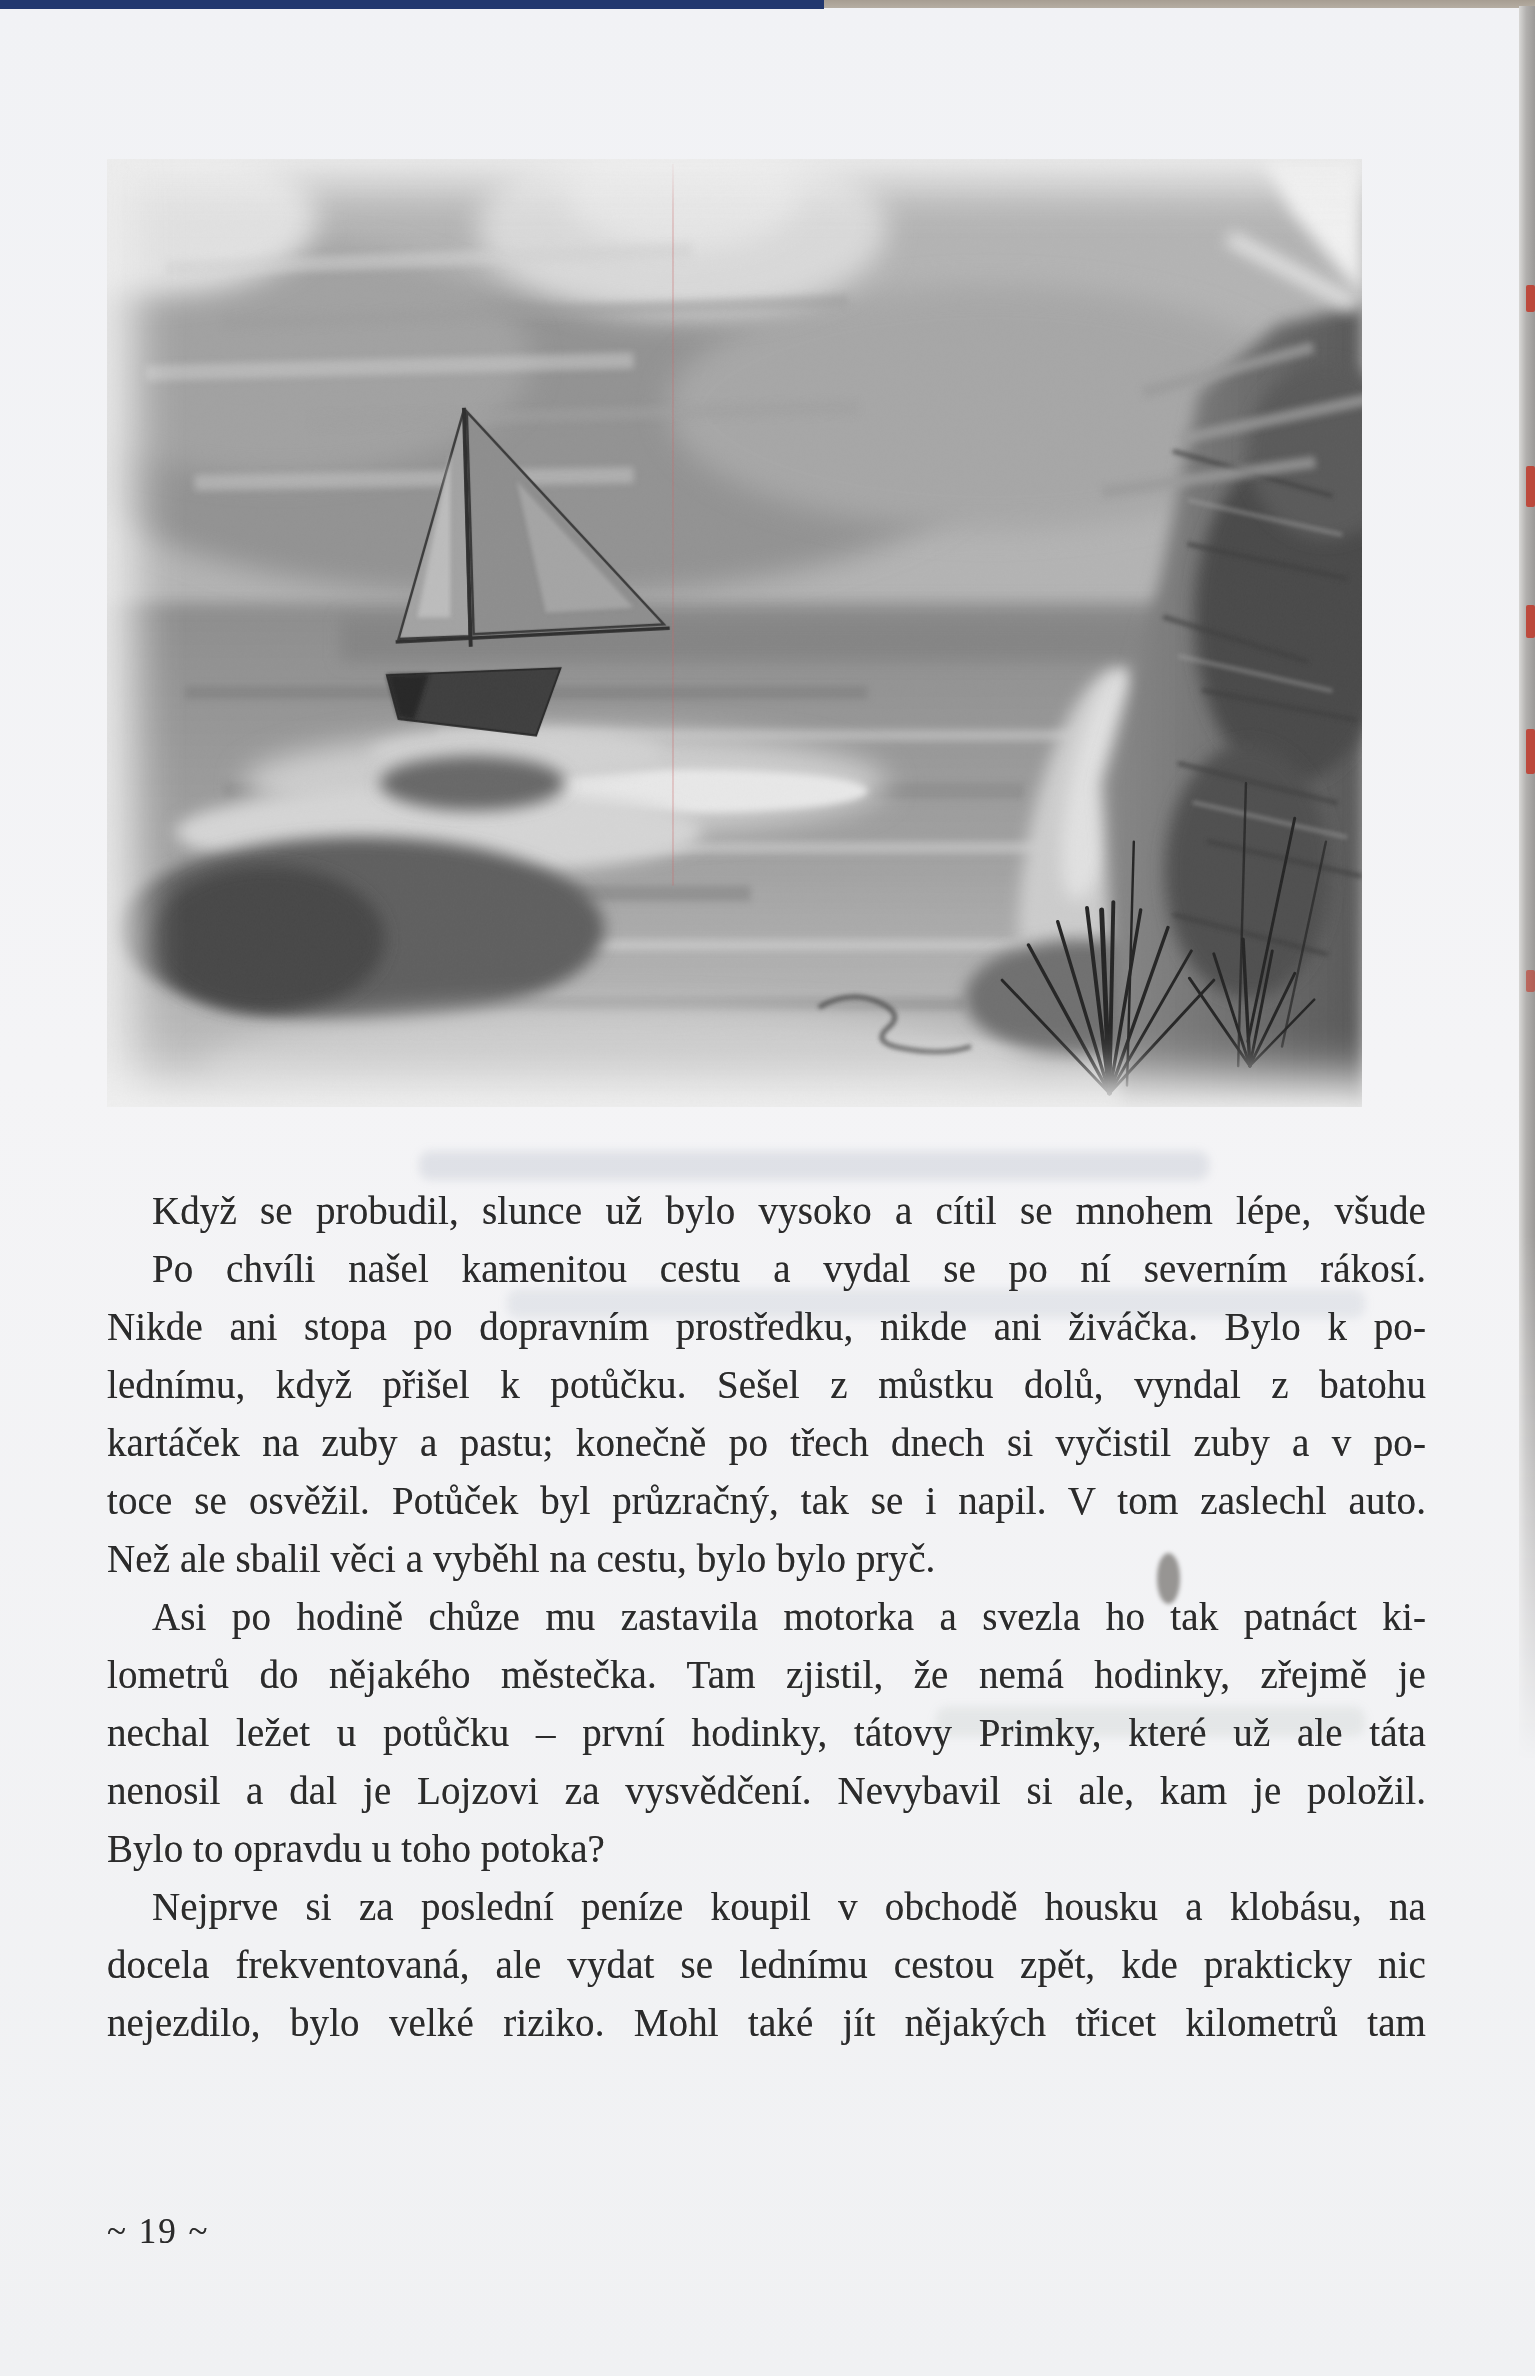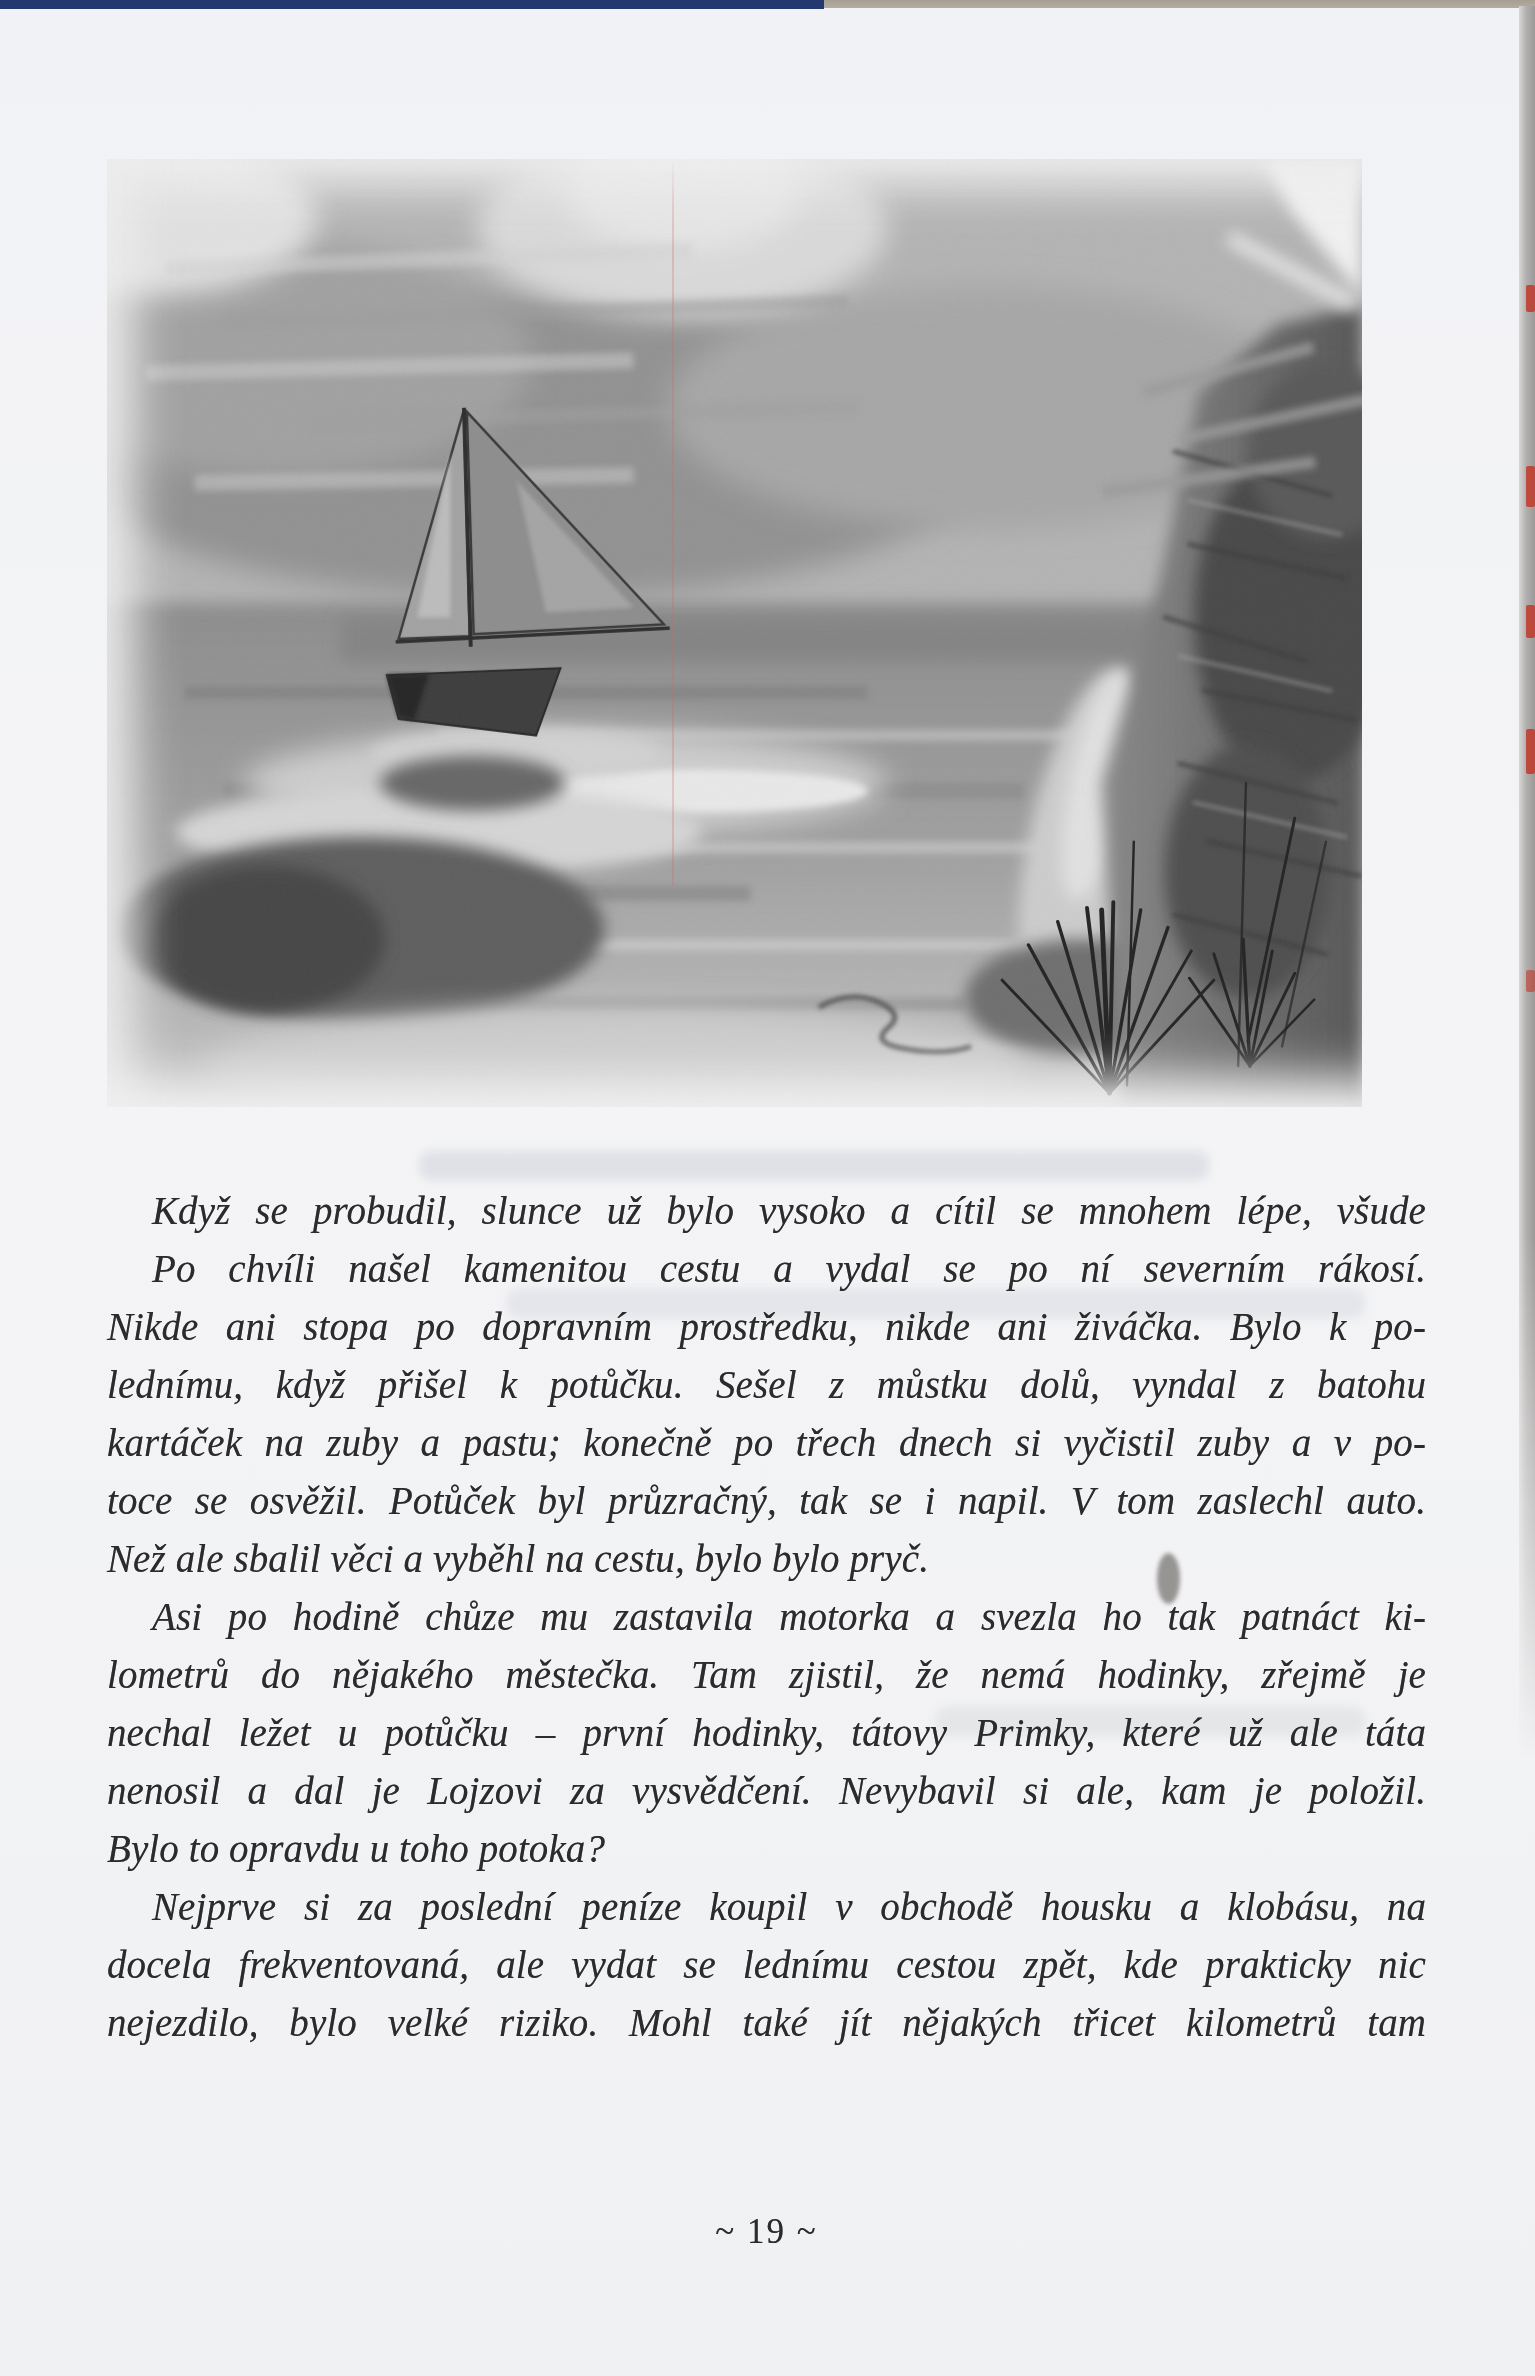--- a/index.html
+++ b/index.html
@@ -21,26 +21,26 @@
   .plate{position:absolute;left:107px;top:159px;width:1255px;height:948px;}
   
   .ghost{position:absolute;border-radius:11.7px;filter:blur(4.9px);}
   .blot{position:absolute;border-radius:50%;filter:blur(2px);}
   
   .text-block{position:absolute;left:107px;top:1182px;width:1319px;color:#2b2b2b;}
   .line{
     height:58px;line-height:58px;font-size:39px;
     text-align:justify;text-align-last:justify;
     text-shadow:0 0 0.6px rgba(40,40,40,.55);
-    letter-spacing:0.1px;white-space:normal;font-style:italic;
+    letter-spacing:0.1px;white-space:normal;
   }
   .line.ind{padding-left:45px;}
   .line.endp{text-align-last:left;}
   .page-number{
-    position:absolute;top:2212px;left:107px;width:1319px;text-align:center;
+    position:absolute;top:2212px;left:107px;width:1319px;text-align:left;
     font-size:35px;color:#2b2b2b;text-shadow:0 0 0.6px rgba(40,40,40,.5);
     letter-spacing:2px;
   }
 </style>
 </head>
 <body>
 
 <div class="edge-navy" style="background:#22386f;"></div>
 <div class="edge-tan" style="background:linear-gradient(180deg,#a79e92,#b5ada2);"></div>
 

